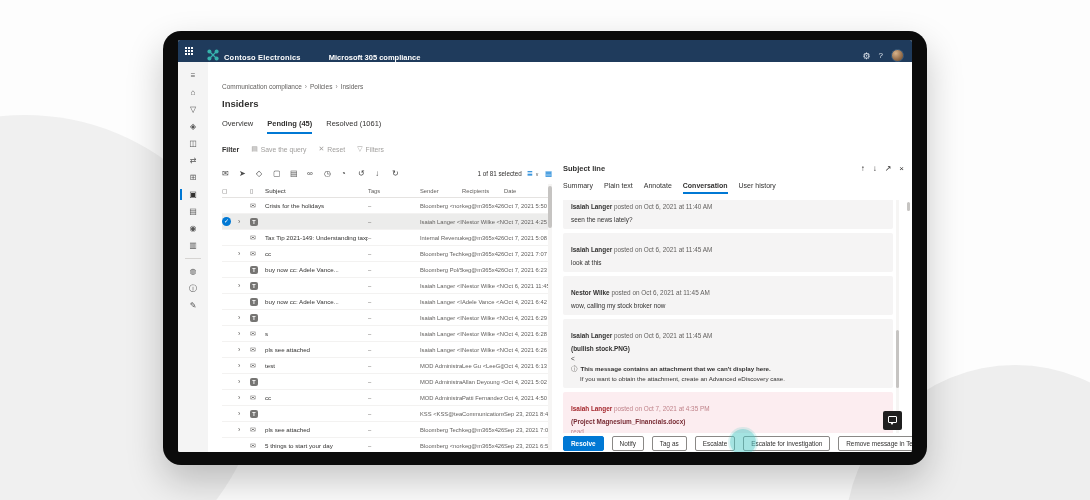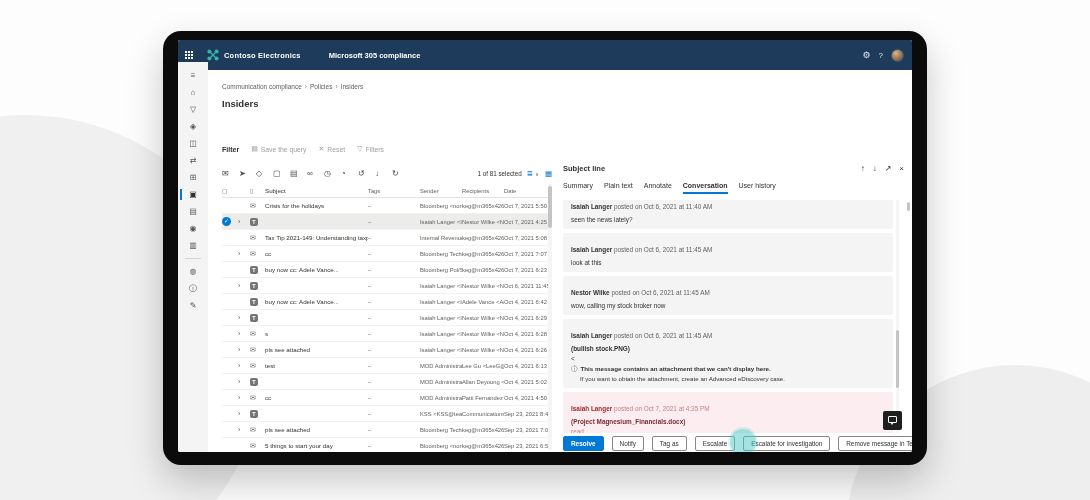--- a/index.html
+++ b/index.html
@@ -5,21 +5,21 @@
   * { margin:0; padding:0; box-sizing:border-box; }
   html,body { width:1090px; height:500px; font-family:"Liberation Sans", sans-serif; }
   .stage { position:relative; width:1090px; height:500px; background:#fdfdfd; overflow:hidden; }
   .bgc1 { position:absolute; left:-215px; top:115px; width:480px; height:480px; border-radius:50%; background:#f0f0f0; }
   .bgc2 { position:absolute; left:845px; top:365px; width:340px; height:340px; border-radius:50%; background:#eeeeee; }
 
   .device { position:absolute; left:163px; top:31px; width:764px; height:434px; background:#0b0b0b; border-radius:18px; box-shadow:0 16px 36px rgba(0,0,0,.22); }
   .screen { position:absolute; left:15px; top:9px; width:734px; height:412px; background:#ffffff; border-radius:2px; overflow:hidden; }
 
   
-  .topbar { position:absolute; left:0; top:0; width:734px; height:30px; background:#1f3b5c; display:flex; align-items:center; color:#fff; }
+  .topbar { position:absolute; left:0; top:0; width:734px; height:22px; background:#1f3b5c; display:flex; align-items:flex-end; color:#fff; }
   .waffle-btn { width:22px; height:22px; position:relative; cursor:pointer; }
   .waffle { position:absolute; left:7px; top:7px; width:2px; height:2px; background:#fff;
     box-shadow:3px 0 #fff,6px 0 #fff,0 3px #fff,3px 3px #fff,6px 3px #fff,0 6px #fff,3px 6px #fff,6px 6px #fff; }
   .logo { margin:0 4px 0 6px; display:block; }
   .org { font-size:7.5px; font-weight:700; letter-spacing:.2px; }
   .product { font-size:7.5px; margin-left:28px; font-weight:700; }
   .tb-right { margin-left:auto; display:flex; align-items:center; gap:8px; padding-right:8px; }
   .gear { font-size:9px; color:#dfe6ee; cursor:pointer; }
   .help { font-size:8px; color:#dfe6ee; cursor:pointer; }
   .avatar { width:13px; height:13px; border-radius:50%; background:radial-gradient(circle at 35% 30%, #d9b38a 0%, #9a7350 55%, #5f4126 100%); border:1px solid #3a5a7a; cursor:pointer; }
@@ -159,20 +159,25 @@
           <div class="rail-divider"></div>
           <div class="rail-icon">◍</div>
           <div class="rail-icon">ⓘ</div>
           <div class="rail-icon">✎</div>
         </div>
 
       <div class="breadcrumb" id="breadcrumb"><span class="bc">Communication compliance</span><span class="sep">›</span><span class="bc">Policies</span><span class="sep">›</span><span class="bc">Insiders</span></div>
 
       <div class="page-title">Insiders</div>
 
+      <div class="tabs" id="tabs">
+          <span class="tab">Overview</span>
+          <span class="tab active">Pending (45)</span>
+          <span class="tab">Resolved (1061)</span>
+        </div>
 
       <div class="filterbar">
         <span class="filter-label">Filter</span>
         <span id="filter-actions" style="display:flex;gap:12px;">
             <span class="filter-action">
               <span class="fa-glyph">▤</span>
               <span>Save the query</span>
             </span>
             <span class="filter-action">
               <span class="fa-glyph">✕</span>

